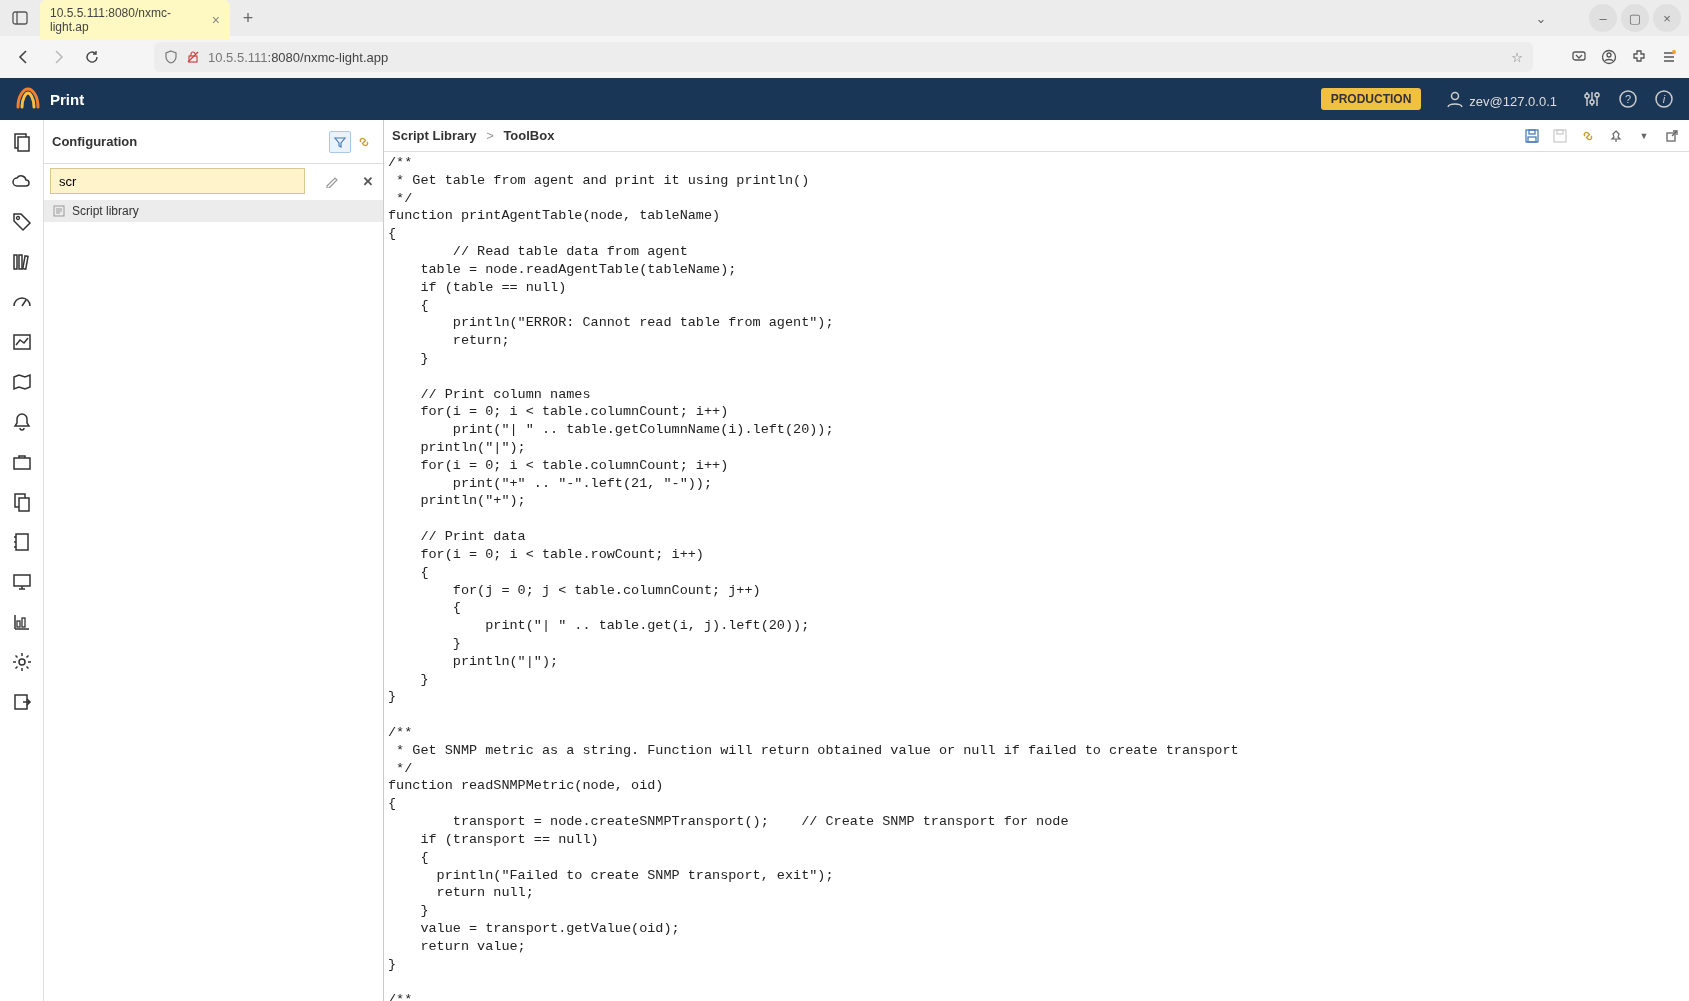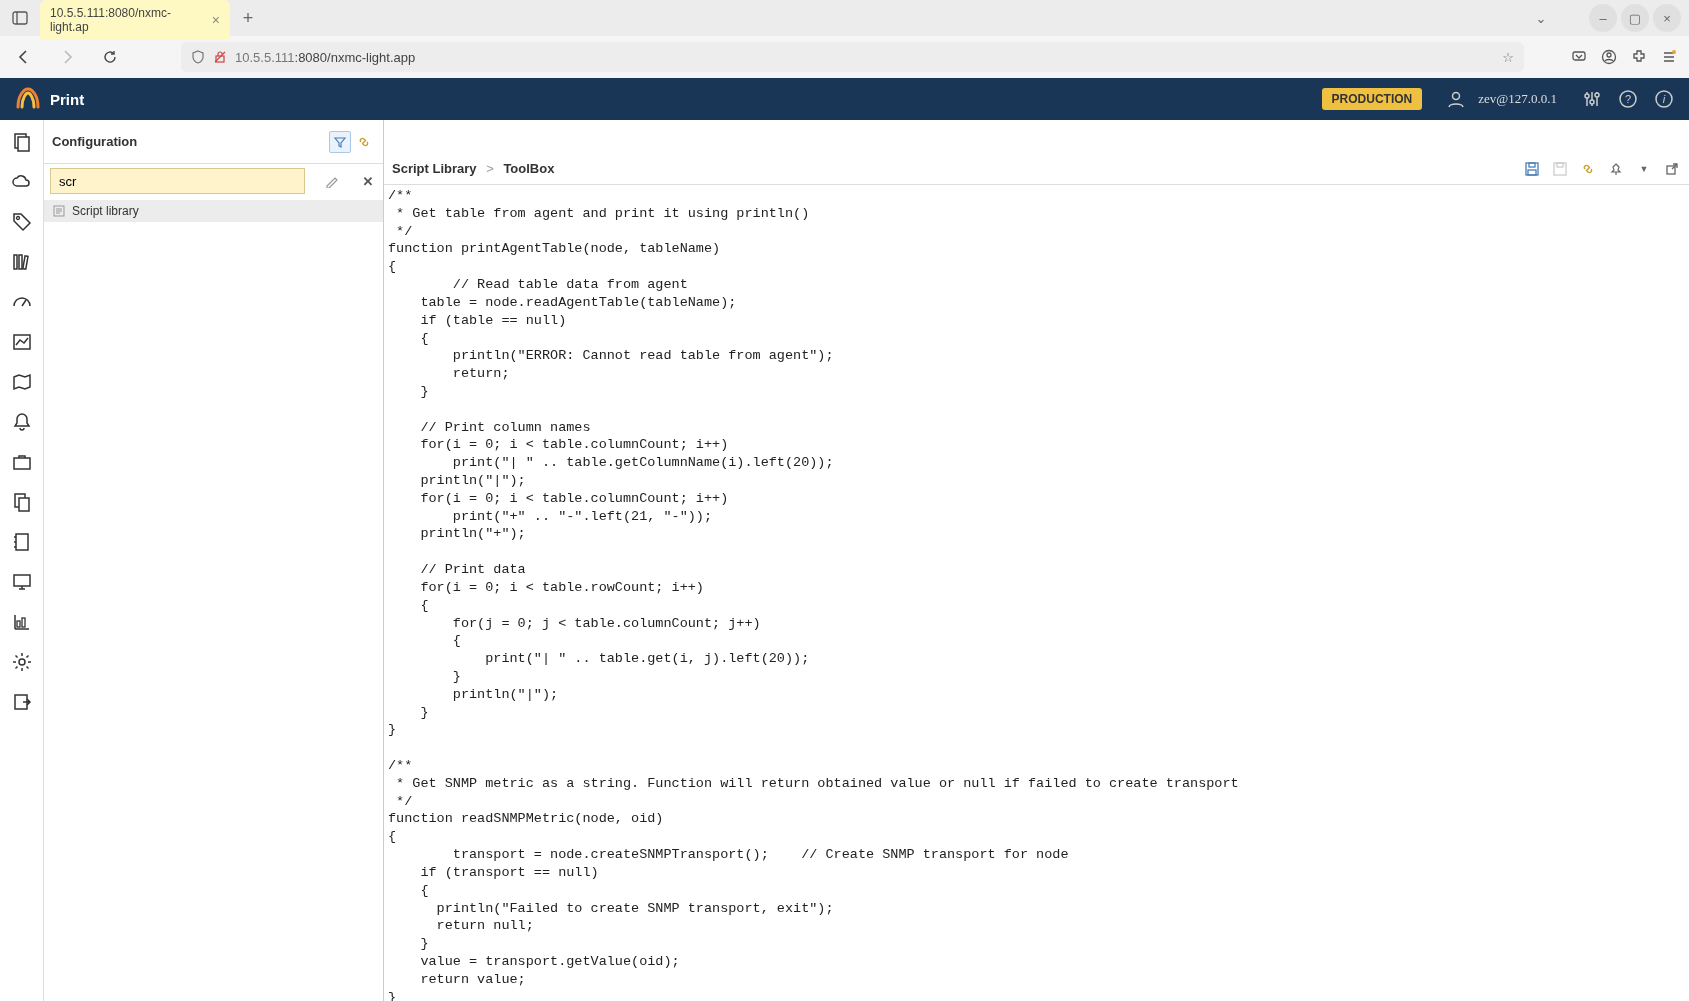--- a/index.html
+++ b/index.html
@@ -7,35 +7,35 @@
 
 
 .browser-chrome { background: #ececec; height: 36px; display: flex; align-items: center; padding: 0 8px; }
 .sidebar-toggle { width: 24px; height: 24px; display: flex; align-items: center; justify-content: center; margin-right: 8px; }
 .tab { background: #fef9c3; border-radius: 6px 6px 0 0; padding: 6px 10px; display: flex; align-items: center; gap: 19px; font-size: 12px; color: #444; max-width: 190px; margin-top: 4px; }
 .tab-close { color: #888; font-size: 14px; margin-left: auto; }
 .new-tab { width: 28px; height: 28px; display: flex; align-items: center; justify-content: center; color: #666; font-size: 18px; margin-left: 4px; }
 .window-controls { margin-left: auto; display: flex; gap: 4px; }
 .win-btn { width: 28px; height: 28px; border-radius: 50%; background: #e0e0e0; display: flex; align-items: center; justify-content: center; color: #666; font-size: 13px; }
 
-.nav-bar { background: #f5f5f5; height: 42px; display: flex; align-items: center; padding: 0 12px; gap: 19px; }
+.nav-bar { background: #f5f5f5; height: 42px; display: flex; align-items: center; padding: 0 12px; gap: 10px; }
 .nav-btn { width: 24px; height: 24px; display: flex; align-items: center; justify-content: center; color: #555; }
 .nav-btn.disabled { color: #bbb; }
 .url-bar { flex: 1; background: #ededed; border-radius: 6px; height: 30px; display: flex; align-items: center; padding: 0 10px; gap: 8px; margin: 0 20px 0 40px; }
 .url-text { color: #777; font-size: 13px; }
 .url-text .path { color: #444; }
 .url-right { margin-left: auto; color: #777; }
 .nav-right { display: flex; gap: 14px; color: #555; margin-left: 8px; }
 
 
 .app-header { background: #1a3657; height: 42px; display: flex; align-items: center; padding: 0 14px; color: #fff; }
 .app-logo { width: 28px; height: 28px; margin-right: 8px; }
 .app-name { font-size: 15px; font-weight: 600; }
 .prod-badge { background: #f0c040; color: #333; padding: 4px 10px; border-radius: 3px; font-weight: 600; font-size: 12px; margin-left: auto; }
-.user-area { display: flex; align-items: center; gap: 12px; margin-left: 24px; color: #ddd; font-family: Liberation Serif, serif; }
+.user-area { display: flex; align-items: flex-end; gap: 4px; margin-left: 24px; color: #ddd; }
 .header-icons { display: flex; gap: 14px; margin-left: 24px; }
 .header-icon { width: 22px; height: 22px; display: flex; align-items: center; justify-content: center; }
 
 
 .main { display: flex; height: calc(1001px - 36px - 42px - 42px); background: #fff; }
 .icon-rail { width: 44px; background: #fff; border-right: 1px solid #ddd; display: flex; flex-direction: column; align-items: center; padding-top: 6px; gap: 8px; }
 .rail-icon { width: 32px; height: 32px; display: flex; align-items: center; justify-content: center; color: #333; }
 
 .sidebar { width: 340px; border-right: 1px solid #ccc; display: flex; flex-direction: column; }
 .sidebar-header { height: 44px; display: flex; align-items: center; padding: 0 8px; border-bottom: 1px solid #ddd; }
@@ -45,21 +45,21 @@
 .shi.boxed { border: 1px solid #a8c8e8; background: #eaf2fb; border-radius: 2px; }
 
 .filter-row { height: 34px; display: flex; align-items: center; padding: 4px 6px; gap: 18px; }
 .filter-input { flex: 1; background: #fff3cc; border: 1px solid #d8c890; height: 26px; padding: 0 8px; font-size: 13px; outline: none; }
 .filter-icon { width: 18px; height: 18px; display: flex; align-items: center; justify-content: center; color: #888; }
 
 .tree { padding: 2px 0; }
 .tree-item { height: 22px; display: flex; align-items: center; padding: 0 8px; gap: 6px; font-size: 12px; color: #333; background: #ececec; }
 .tree-icon { width: 14px; height: 14px; }
 
-.editor-area { flex: 1; display: flex; flex-direction: column; overflow: hidden; margin-top: 33px; }
+.editor-area { flex: 1; display: flex; flex-direction: column; overflow: hidden; }
 .editor-header { height: 32px; display: flex; align-items: center; padding: 0 8px; border-bottom: 1px solid #ddd; }
 .breadcrumb { font-size: 13px; }
 .breadcrumb .bc1 { font-weight: 600; color: #333; }
 .breadcrumb .sep { color: #999; margin: 0 6px; }
 .breadcrumb .bc2 { font-weight: 600; color: #333; }
 .editor-toolbar { margin-left: auto; display: flex; gap: 10px; align-items: center; }
 .et-icon { width: 18px; height: 18px; display: flex; align-items: center; justify-content: center; color: #666; font-size: 14px; }
 
 .code { flex: 1; padding: 2px 4px; font-family: "Courier New", monospace; font-size: 13.5px; line-height: 1.32; color: #222; white-space: pre; overflow: hidden; }
 

